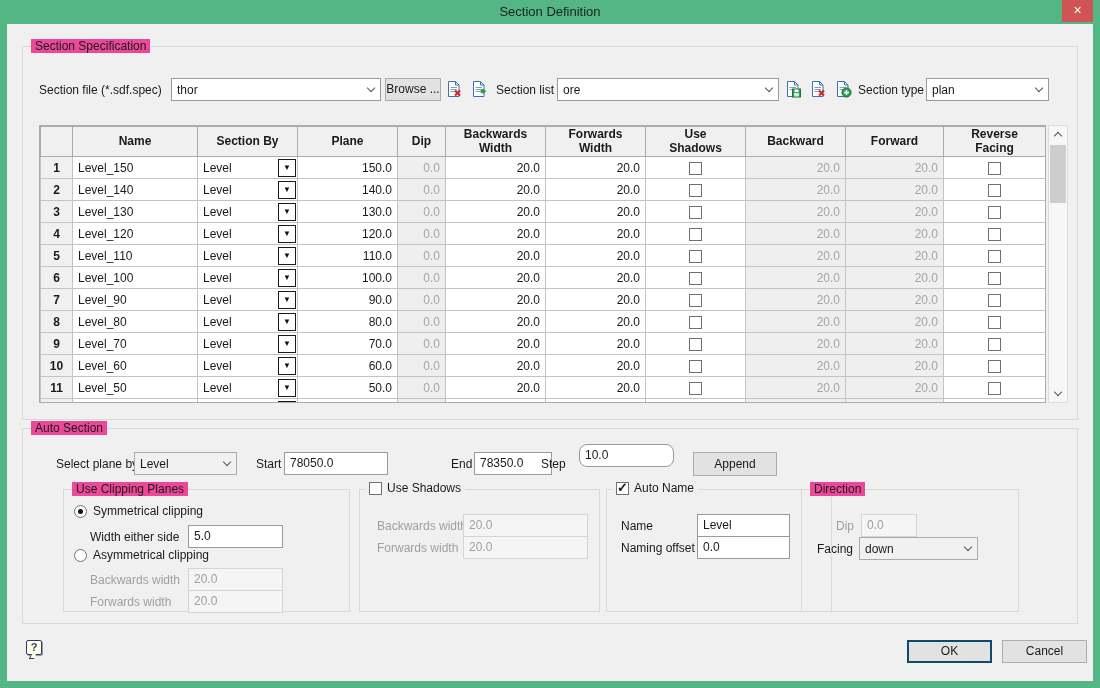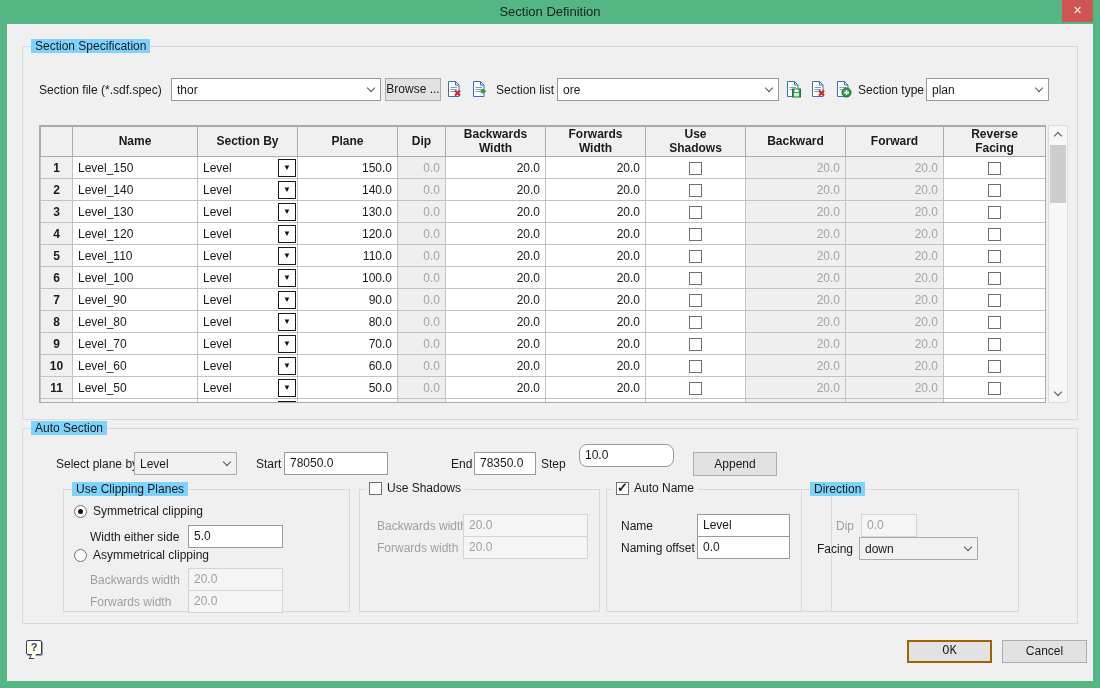--- a/index.html
+++ b/index.html
@@ -4,38 +4,38 @@
 <style>
   * { margin:0; padding:0; box-sizing:border-box; }
   body { font-family:"Liberation Sans", sans-serif; font-size:12px; color:#1a1a1a; background:#fff; }
   .window { position:relative; width:1100px; height:688px; background:#55b685; overflow:hidden; }
   .titlebar { position:absolute; left:0; top:0; width:1100px; height:36px; }
   .title { position:absolute; left:0; top:0; width:100%; height:24px; line-height:24px; text-align:center; font-size:13px; color:#16241d; }
   .close-btn { position:absolute; right:7px; top:0; width:31px; height:22px; background:#d15454; color:#fff; text-align:center; line-height:21px; font-size:14px; cursor:default; }
   .content { position:absolute; left:7px; top:24px; width:1086px; height:657px; background:#f0f0f0; }
 
   .group { position:absolute; border:1px solid #d9d9d9; }
-  .glabel { position:absolute; top:-8px; left:8px; background:#7dd3fc; padding:0 4px; white-space:nowrap; }
+  .glabel { position:absolute; top:-8px; left:8px; background:#ec4899; padding:0 4px; white-space:nowrap; }
   .glabel-cb { position:absolute; top:-9px; left:5px; background:#f0f0f0; padding:0 4px; white-space:nowrap; display:flex; align-items:center; gap:5px; }
 
   .lbl { position:absolute; white-space:nowrap; }
   .dis { color:#9f9f9f; }
 
   .combo { position:absolute; height:23px; background:#fff; border:1px solid #999; display:flex; align-items:center; }
   .combo.gray { background:#f1f1f1; border-color:#ababab; }
   .combo-val { flex:1; padding-left:5px; overflow:hidden; white-space:nowrap; }
   .combo-arrow { width:19px; height:100%; display:flex; align-items:center; justify-content:center; }
   .chev { width:6px; height:6px; border-right:1.4px solid #555; border-bottom:1.4px solid #555; transform:rotate(45deg); margin-top:-3px; }
   .chev-up { width:6px; height:6px; border-left:1.4px solid #555; border-top:1.4px solid #555; transform:rotate(45deg); margin-bottom:-3px; }
 
   .tinput { position:absolute; height:23px; background:#fff; border:1px solid #999; padding:0 5px; line-height:21px; white-space:nowrap; overflow:hidden; }
   .tinput.disabled { background:#f5f5f5; border-color:#d4d4d4; color:#9f9f9f; }
 
   .btn { position:absolute; height:23px; background:#e2e2e2; border:1px solid #adadad; text-align:center; line-height:21px; cursor:default; }
-  .btn.default { border:2px solid #a16207; line-height:19px;font-family:Liberation Mono, monospace; }
+  .btn.default { border:2px solid #0c4a6e; line-height:19px; }
 
   .icon-btn { position:absolute; width:18px; height:18px; cursor:default; }
 
   
   .table-wrap { position:absolute; left:16px; top:78px; width:1029px; height:278px; display:flex; }
   .grid-clip { width:1007px; height:278px; overflow:hidden; border:1px solid #ababab; background:#fff; }
   table { border-collapse:collapse; table-layout:fixed; width:1005px; font-size:12px; }
   th { background:#f0f0f0; border:1px solid #ababab; font-weight:bold; height:30px; padding:0 2px; line-height:1.15; white-space:pre-line; text-align:center; vertical-align:middle; }
   td { border:1px solid #c3c3c3; height:22px; padding:0 5px; background:#fff; vertical-align:middle; overflow:hidden; white-space:nowrap; }
   td.num { background:#f0f0f0; text-align:center; font-weight:bold; padding:0; }
@@ -427,21 +427,21 @@
       <span class="lbl" style="left:33px; top:28px;">Select plane by</span>
       <div class="combo gray" style="left:111px; top:23px; width:103px;">
         <span class="combo-val">Level</span>
         <span class="combo-arrow">
             <span class="chev"></span>
           </span>
       </div>
       <span class="lbl" style="left:233px; top:28px;">Start</span>
       <div class="tinput" style="left:261px; top:23px; width:104px;">78050.0</div>
       <span class="lbl" style="left:428px; top:28px;">End</span>
-      <div class="tinput" style="left:451px; top:23px; width:62px;">78350.0</div>
+      <div class="tinput" style="left:451px; top:23px; width:78px;">78350.0</div>
       <span class="lbl" style="left:518px; top:28px;">Step</span>
       <div class="tinput" style="left:556px; top:15px; width:95px;border-radius:8px;">10.0</div>
       <div class="btn" style="left:670px; top:23px; width:84px; height:24px; line-height:22px;"><span>Append</span></div>
 
       <div class="group" style="left:40px; top:60px; width:287px; height:123px;">
         <span class="glabel">Use Clipping Planes</span>
         <div class="cbrow" style="left:10px; top:14px;">
           <span class="radio checked"></span>
           <span>Symmetrical clipping</span>
         </div>

